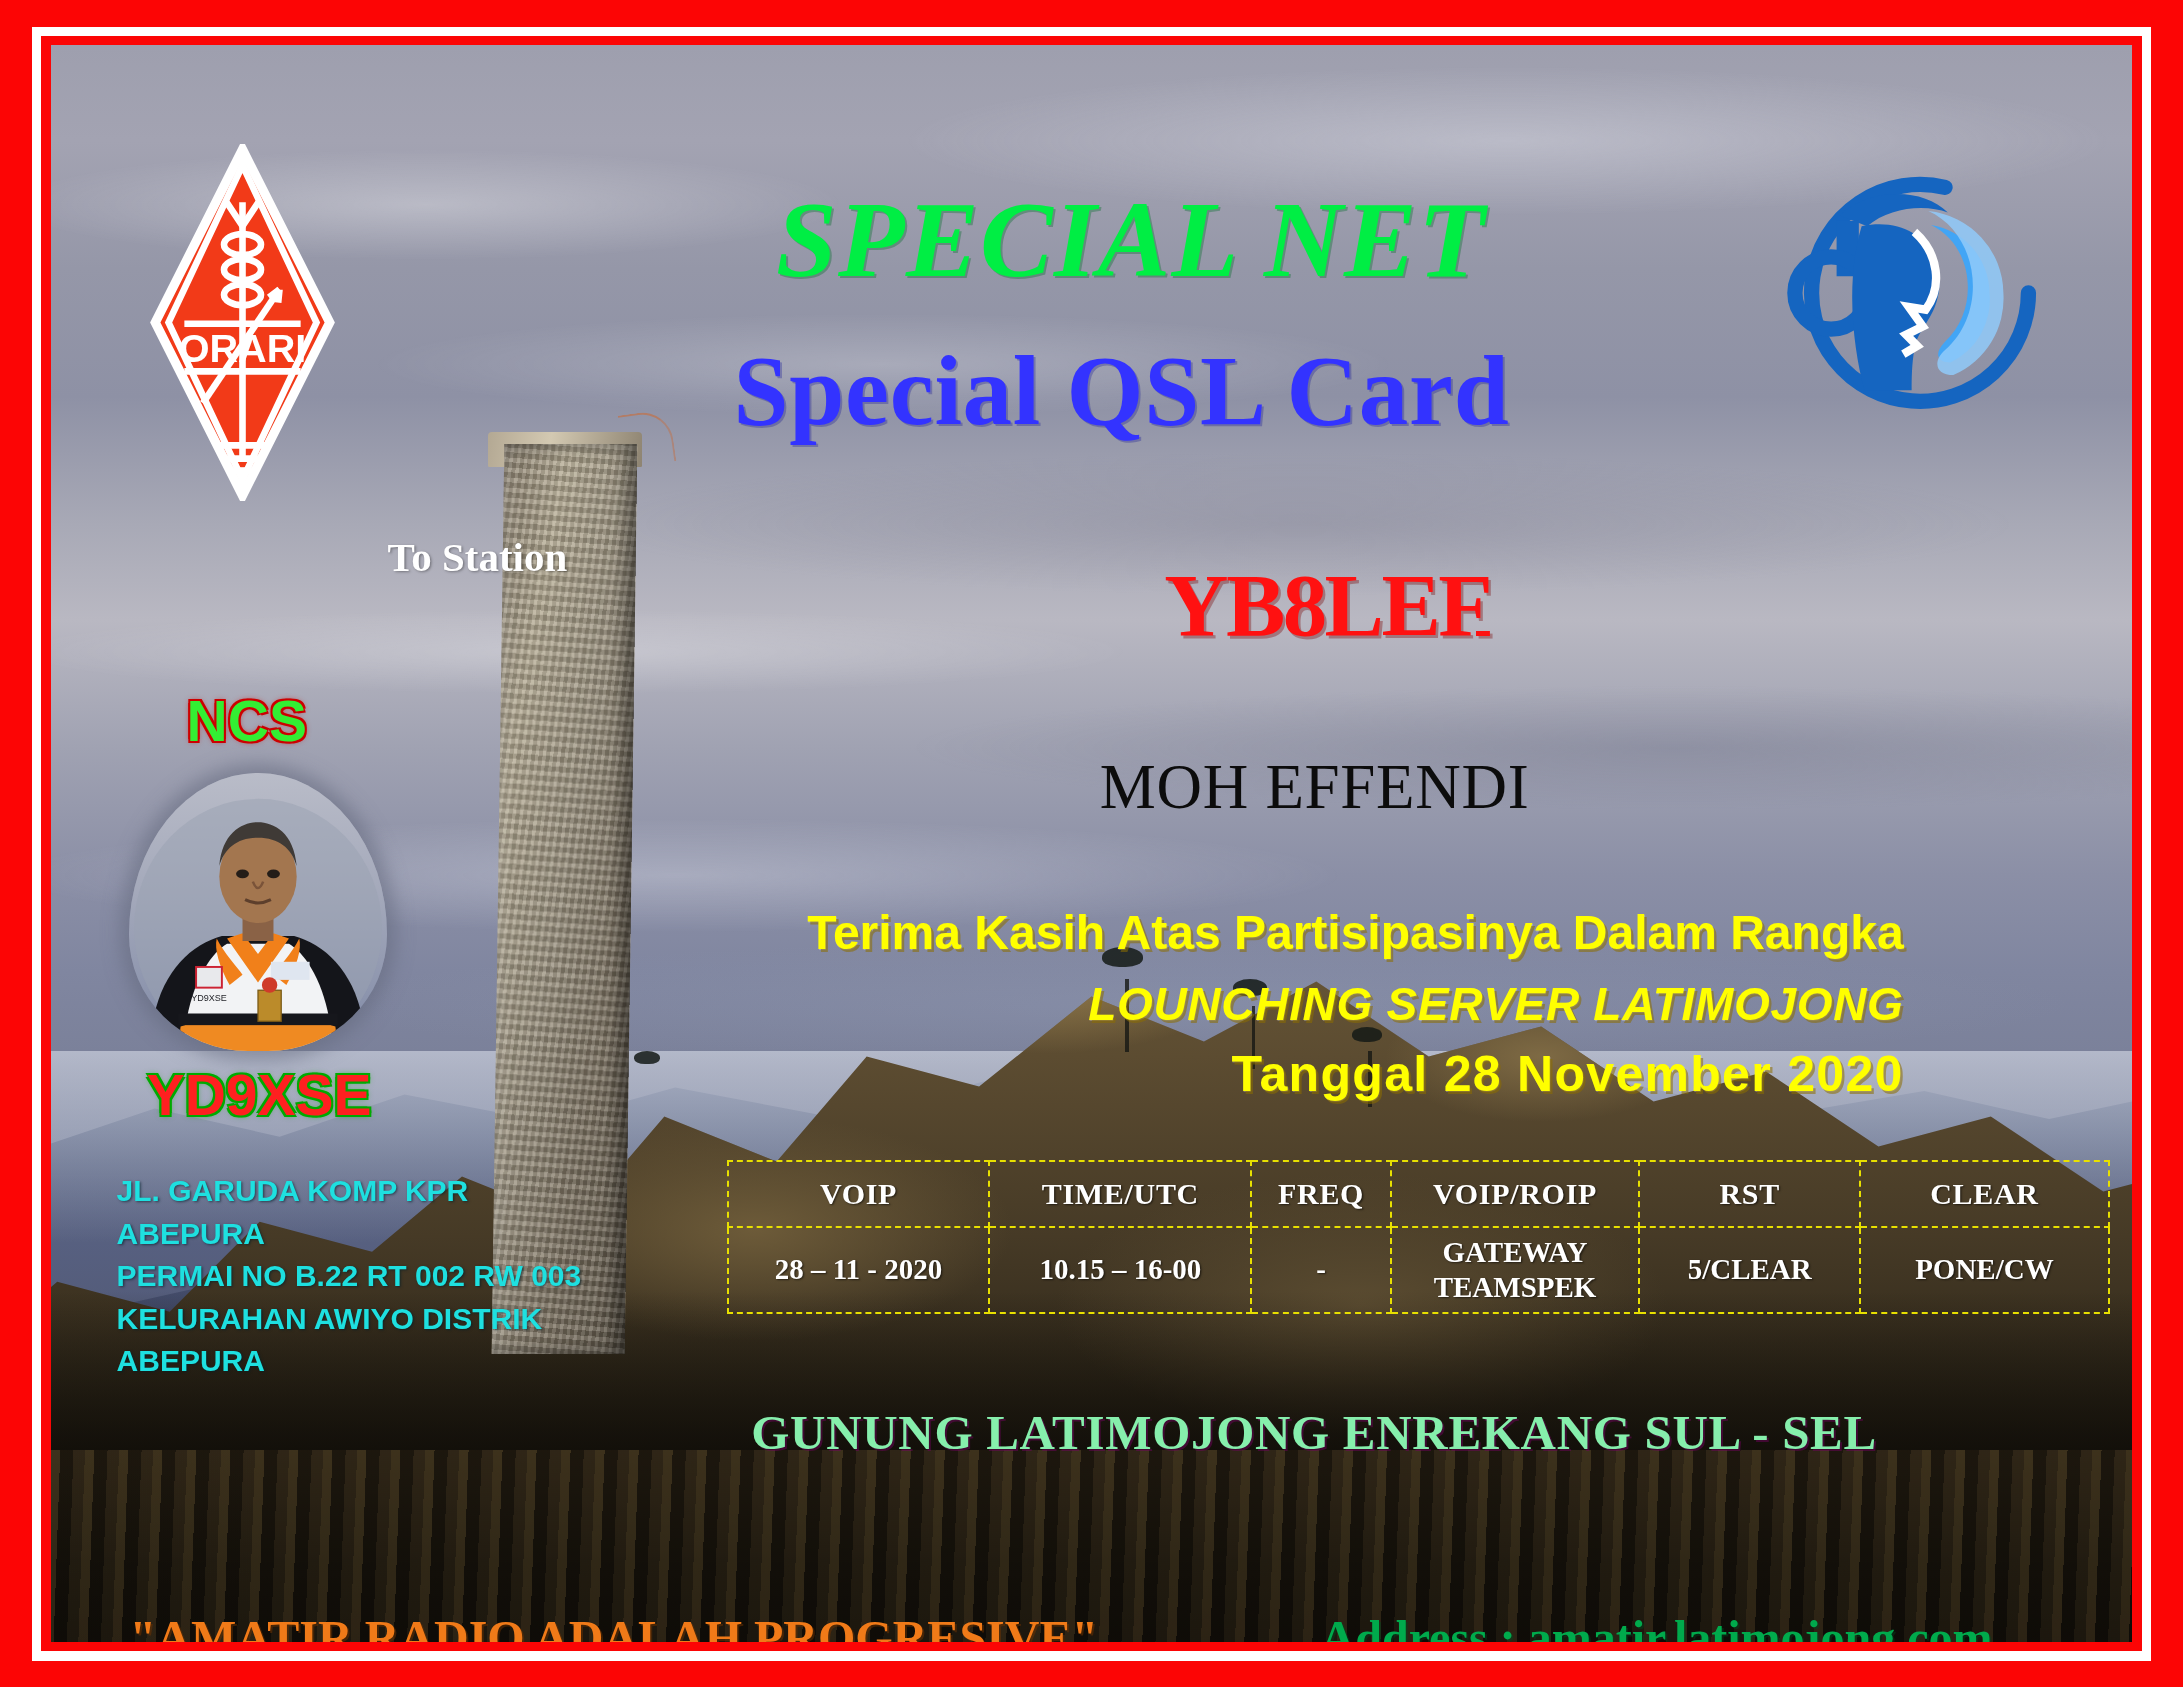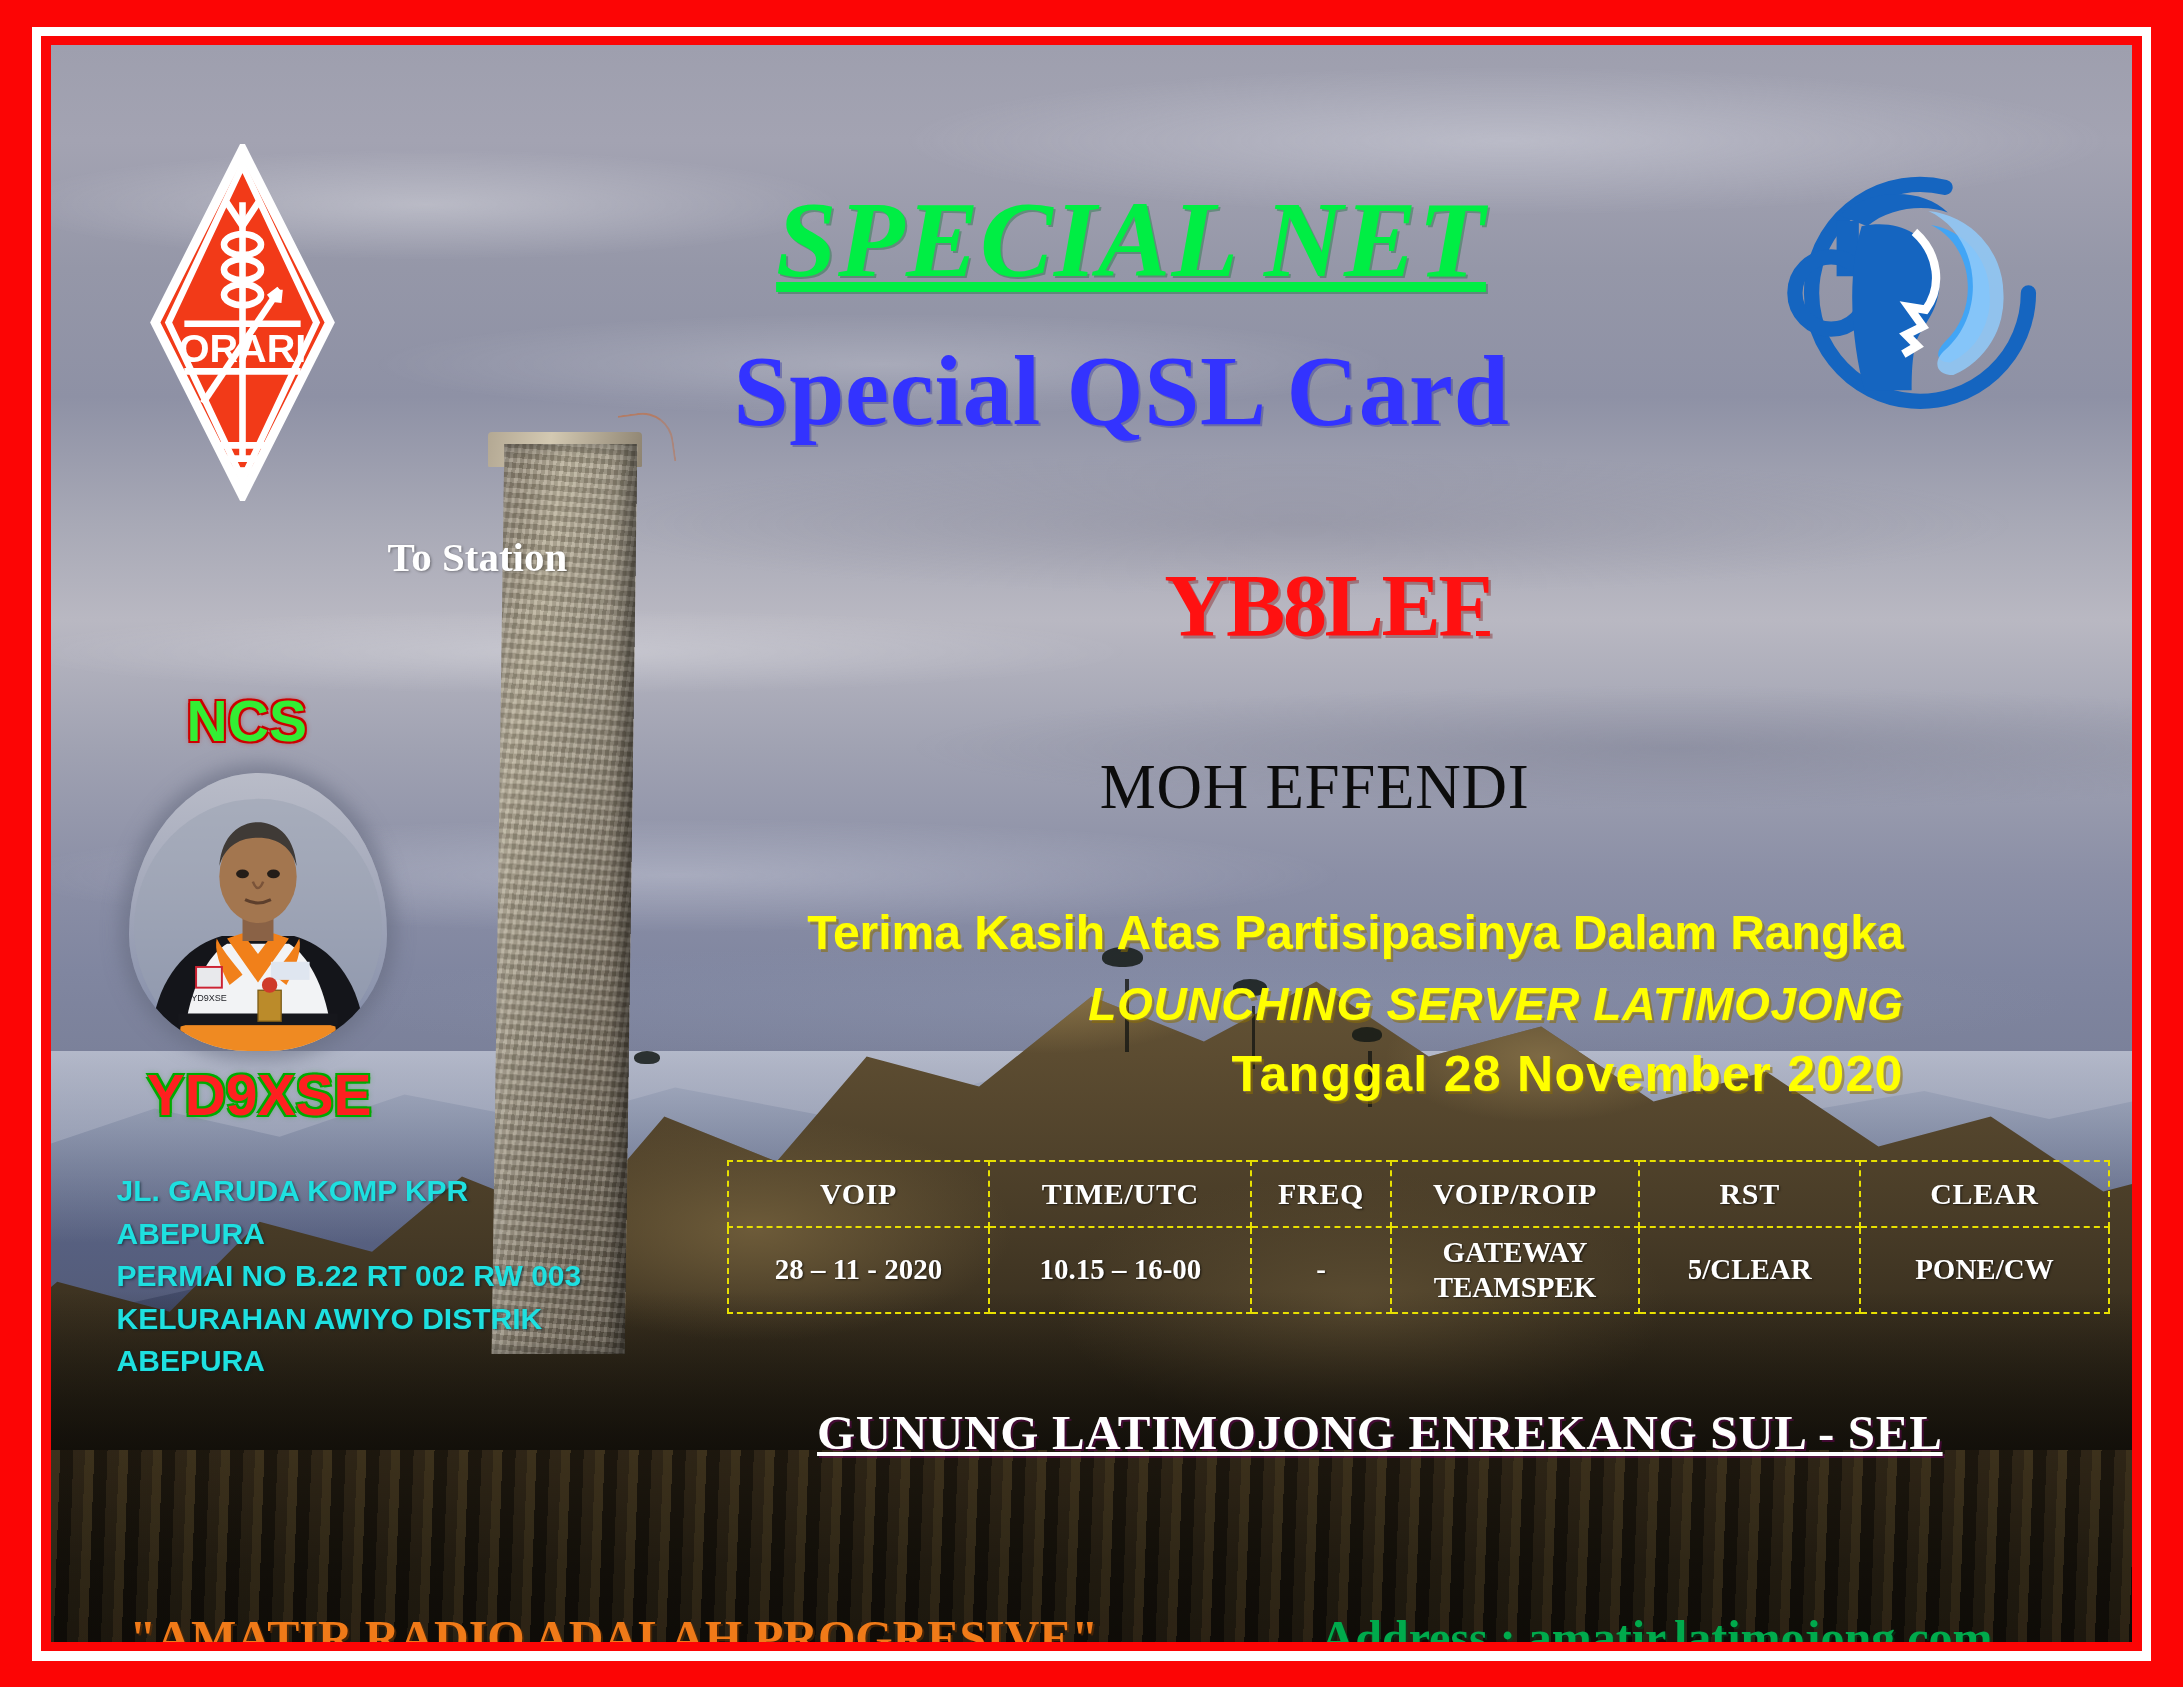--- a/index.html
+++ b/index.html
@@ -107,21 +107,20 @@
   
   #headset{right:73px;top:106px;width:278px;height:284px;}
 
   
   #title-main{
     left:0;right:0;top:140px;text-align:center;
     font:italic 900 109px/1 "Liberation Serif",serif;
     color:#00ee44;letter-spacing:1.3px;
     text-shadow:2px 2px 0 rgba(0,110,40,.35);
     padding-left:79px;
-    text-decoration:underline;
   }
   #title-sub{
     left:0;right:0;top:296px;text-align:center;
     font:700 99px/1 "Liberation Serif",serif;
     color:#3333ff;letter-spacing:0.7px;
     text-shadow:2px 2px 0 rgba(20,20,150,.3);
     padding-left:60px;
   }
   #to-station{
     left:337px;top:492px;
@@ -187,25 +186,24 @@
     color:#ffffff;text-align:center;vertical-align:middle;
     font-family:"Liberation Serif",serif;font-weight:700;
     text-shadow:1.3px 1.3px 2px rgba(0,0,0,.55);
   }
   #qso-table thead td{height:62px;font-size:30px;letter-spacing:0.7px;}
   #qso-table tbody td{height:82px;font-size:29px;line-height:1.22;}
   .c-date{width:19%;} .c-time{width:19%;} .c-freq{width:10%;}
   .c-voip{width:18%;} .c-rst{width:16%;} .c-mode{width:18%;}
 
   #mountain-line{
-    left:635px;top:1363px;width:1257px;text-align:right;
-    font:700 49px/1 "Liberation Serif",serif;color:#ffffff;
+    left:635px;top:1363px;width:1257px;text-align:center;
+    font:700 49px/1 "Liberation Serif",serif;color:#86efac;
     letter-spacing:0.7px;
     text-shadow:2px 2px 0 rgba(120,0,100,.45);
-    text-decoration:underline;
   }
 
   #slogan{
     left:79px;top:1569px;
     font:700 48px/1 "Liberation Serif",serif;color:#f07a18;
     letter-spacing:0px;
     text-shadow:2px 2px 0 rgba(110,50,0,.5);
   }
   #address-line{
     left:1270px;top:1569px;

